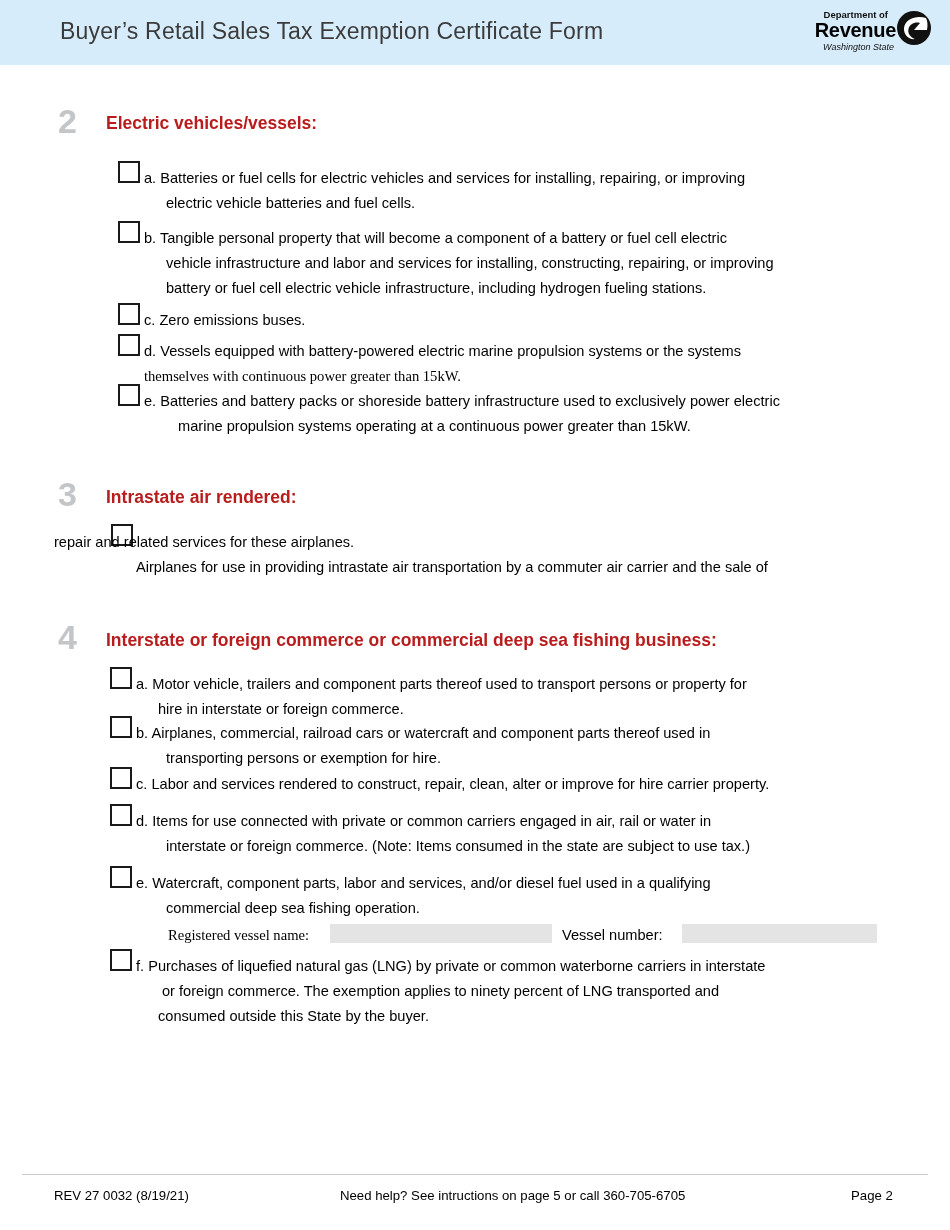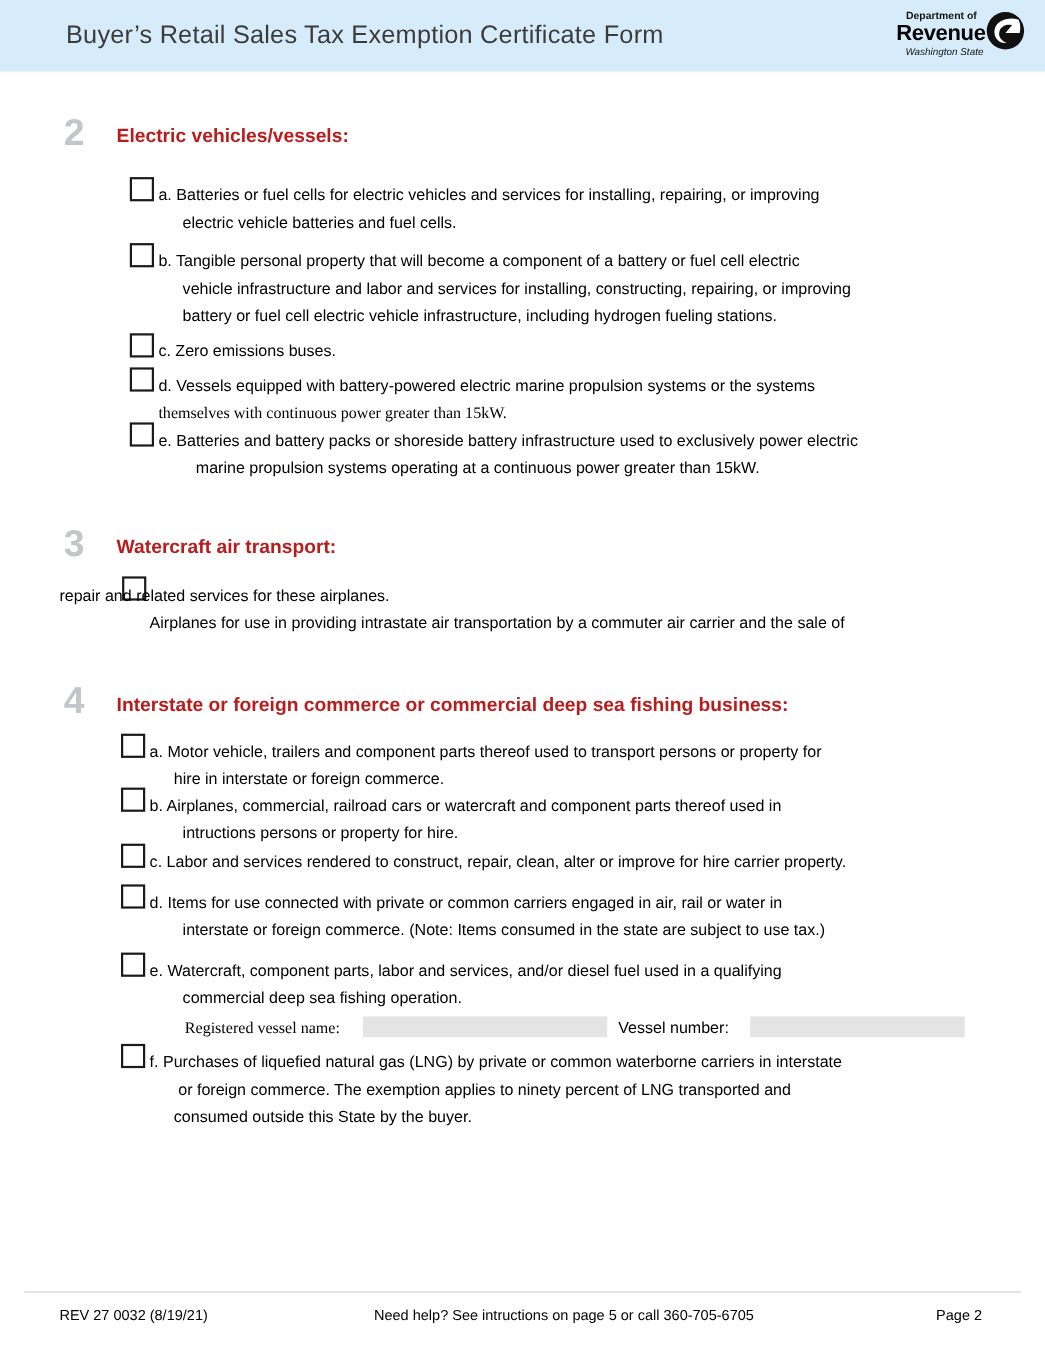--- a/index.html
+++ b/index.html
@@ -204,41 +204,41 @@
   <span class="cont" style="font-family:Liberation Serif, serif;">themselves with continuous power greater than 15kW.</span>
 </div>
 
 <div class="cbox" style="left:118px; top:384px;"></div>
 <div class="item-text" style="left:144px; top:389px; width:775px;">
   <span class="cont">e. Batteries and battery packs or shoreside battery infrastructure used to exclusively power electric</span>
   <span class="cont" style="margin-left:34px;">marine propulsion systems operating at a continuous power greater than 15kW.</span>
 </div>
 
 <div class="section-num" style="left:58px; top:477px;">3</div>
-<div class="section-head" style="left:106px; top:489px;">Watercraft air transport:</div>
+<div class="section-head" style="left:106px; top:489px;">Intrastate air rendered:</div>
 
 <div class="cbox" style="left:111px; top:524px;"></div>
 <div class="item-text" style="left:136px; top:530px; width:780px;">
   <span class="cont" style="margin-left:-82px;">repair and related services for these airplanes.</span>
   <span class="cont">Airplanes for use in providing intrastate air transportation by a commuter air carrier and the sale of</span>
 </div>
 
 <div class="section-num" style="left:58px; top:620px;">4</div>
 <div class="section-head" style="left:106px; top:632px;">Interstate or foreign commerce or commercial deep sea fishing business:</div>
 
 <div class="cbox" style="left:110px; top:667px;"></div>
 <div class="item-text" style="left:136px; top:672px; width:760px;">
   <span class="cont">a. Motor vehicle, trailers and component parts thereof used to transport persons or property for</span>
   <span class="cont" style="margin-left:22px;">hire in interstate or foreign commerce.</span>
 </div>
 
 <div class="cbox" style="left:110px; top:716px;"></div>
 <div class="item-text" style="left:136px; top:721px; width:760px;">
   <span class="cont">b.  Airplanes, commercial, railroad cars or watercraft and component parts thereof used in</span>
-  <span class="cont" style="margin-left:30px;">intructions persons or property for hire.</span>
+  <span class="cont" style="margin-left:30px;">transporting persons or exemption for hire.</span>
 </div>
 
 <div class="cbox" style="left:110px; top:767px;"></div>
 <div class="item-text" style="left:136px; top:772px; width:780px;">
   <span class="cont">c.  Labor and services rendered to construct, repair, clean, alter or improve for hire carrier property.</span>
 </div>
 
 <div class="cbox" style="left:110px; top:804px;"></div>
 <div class="item-text" style="left:136px; top:809px; width:770px;">
   <span class="cont">d.  Items for use connected with private or common carriers engaged in air, rail or water in</span>

